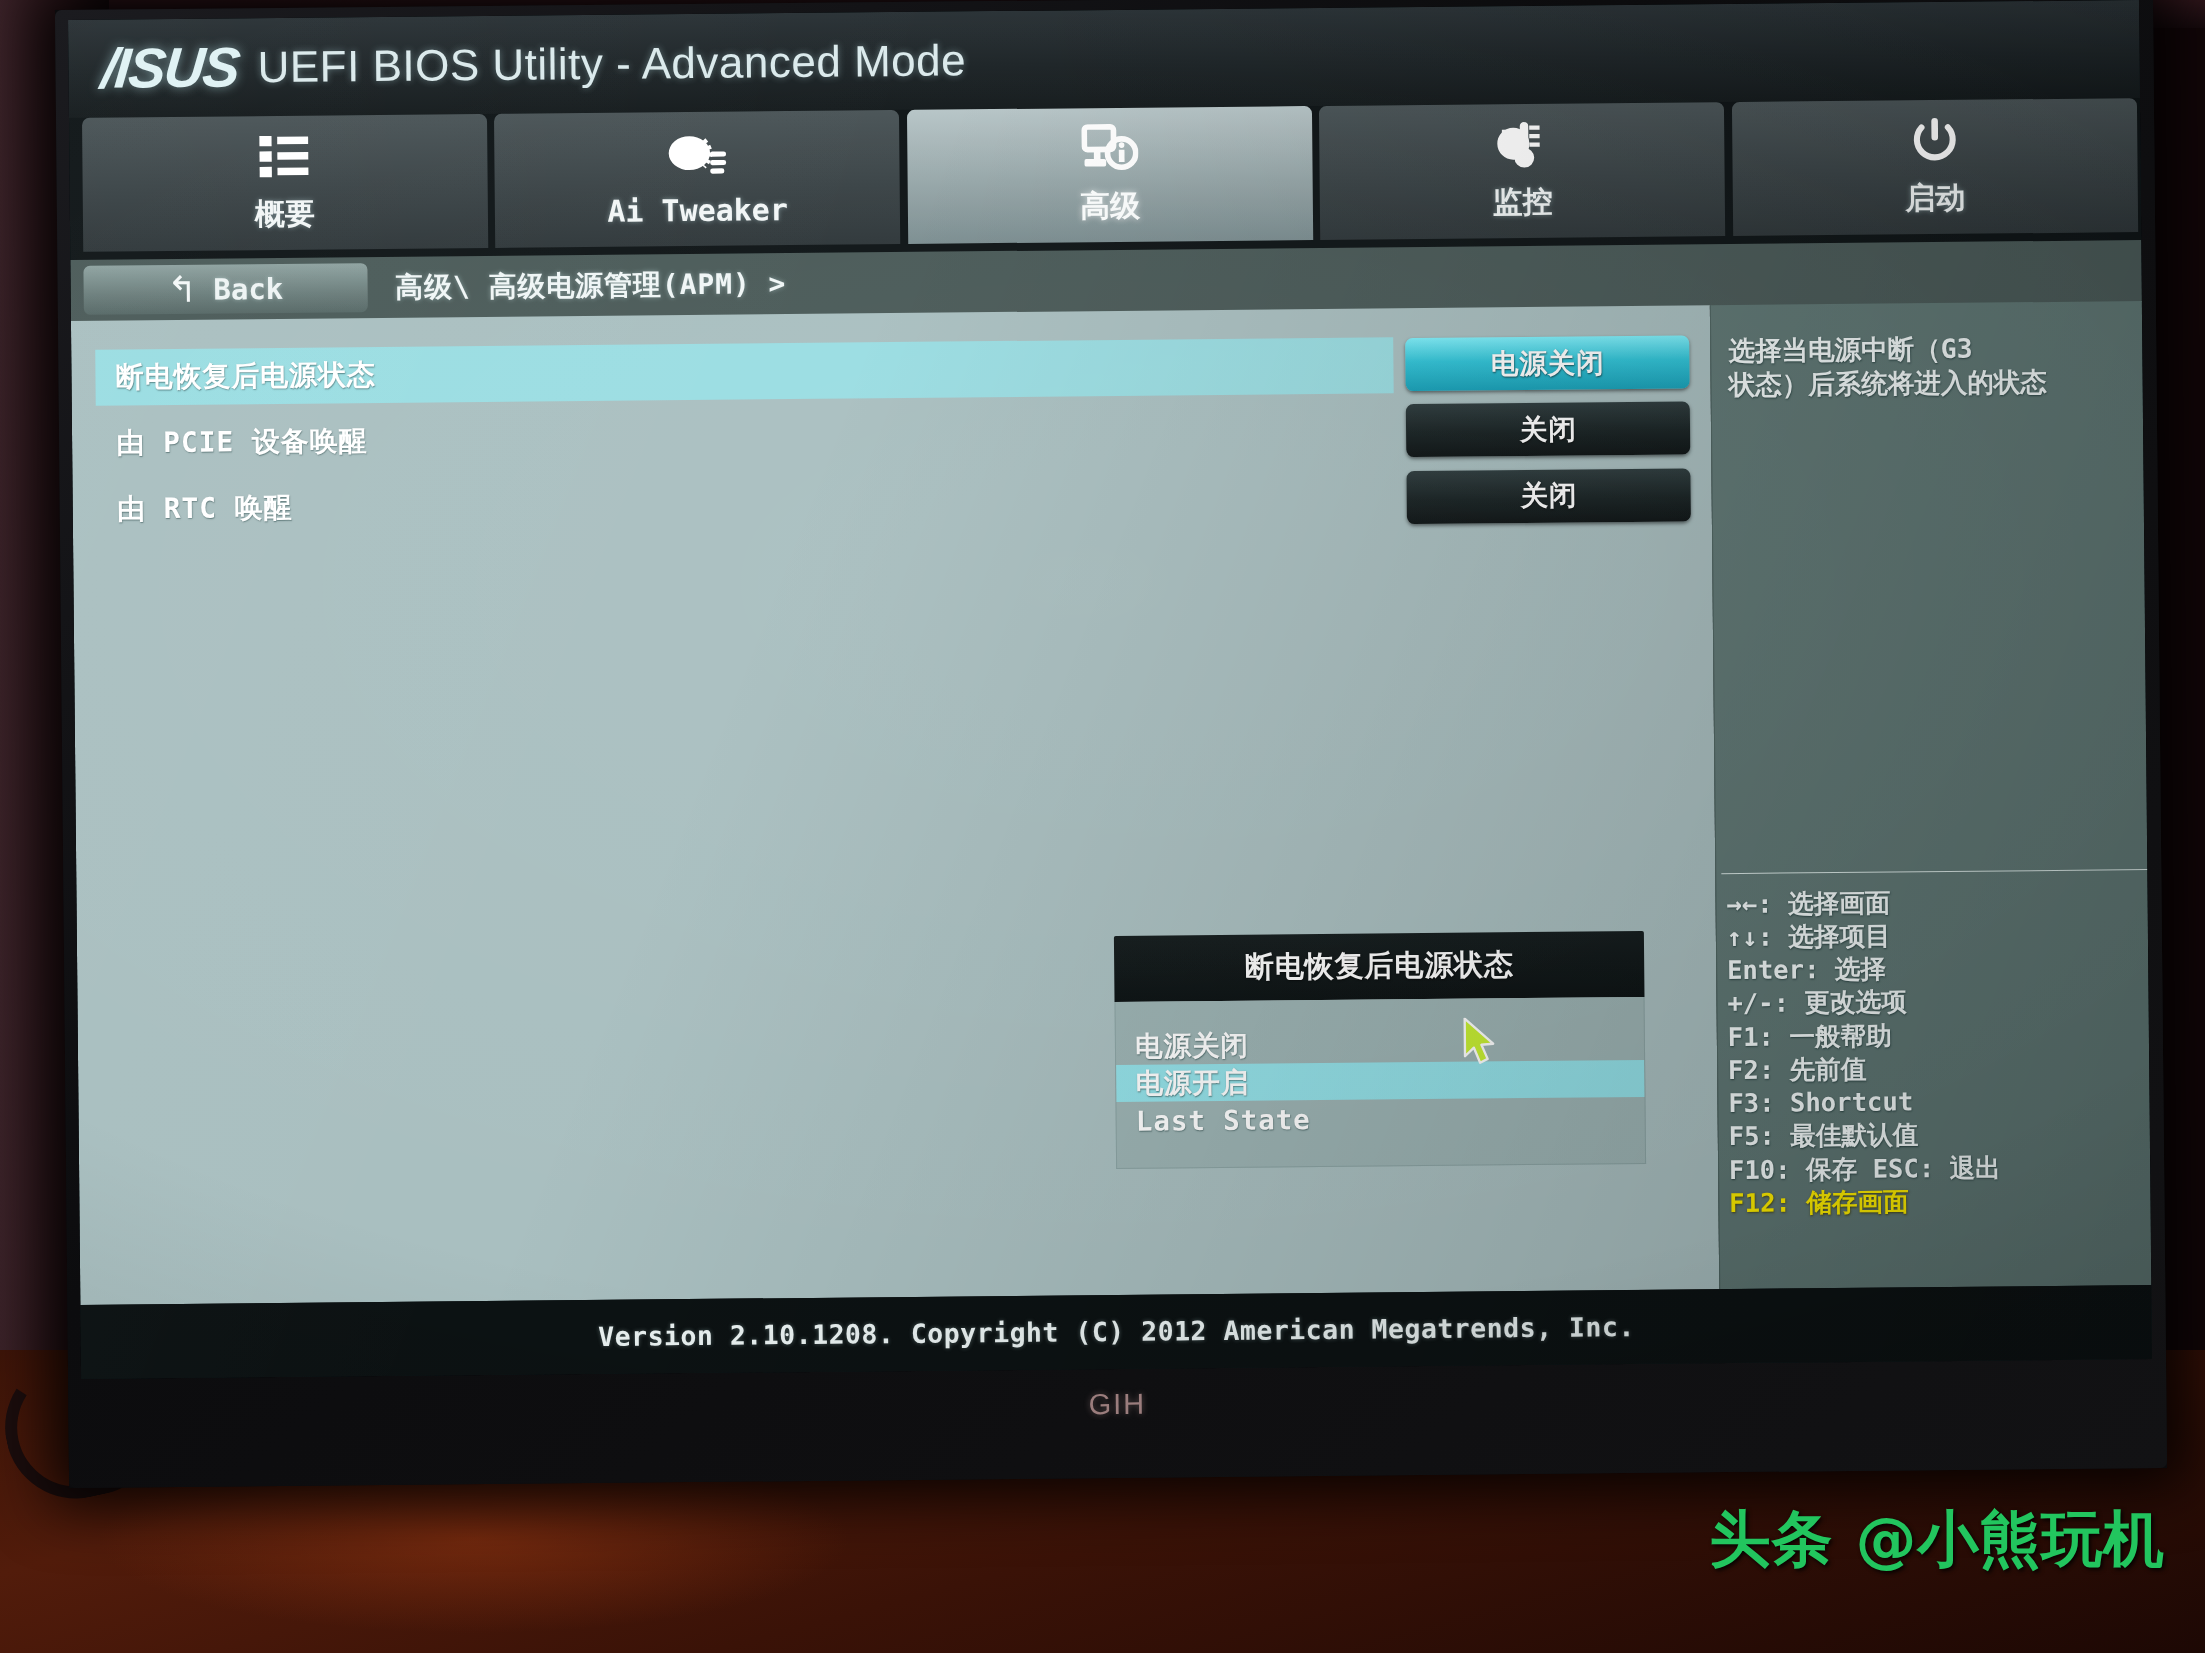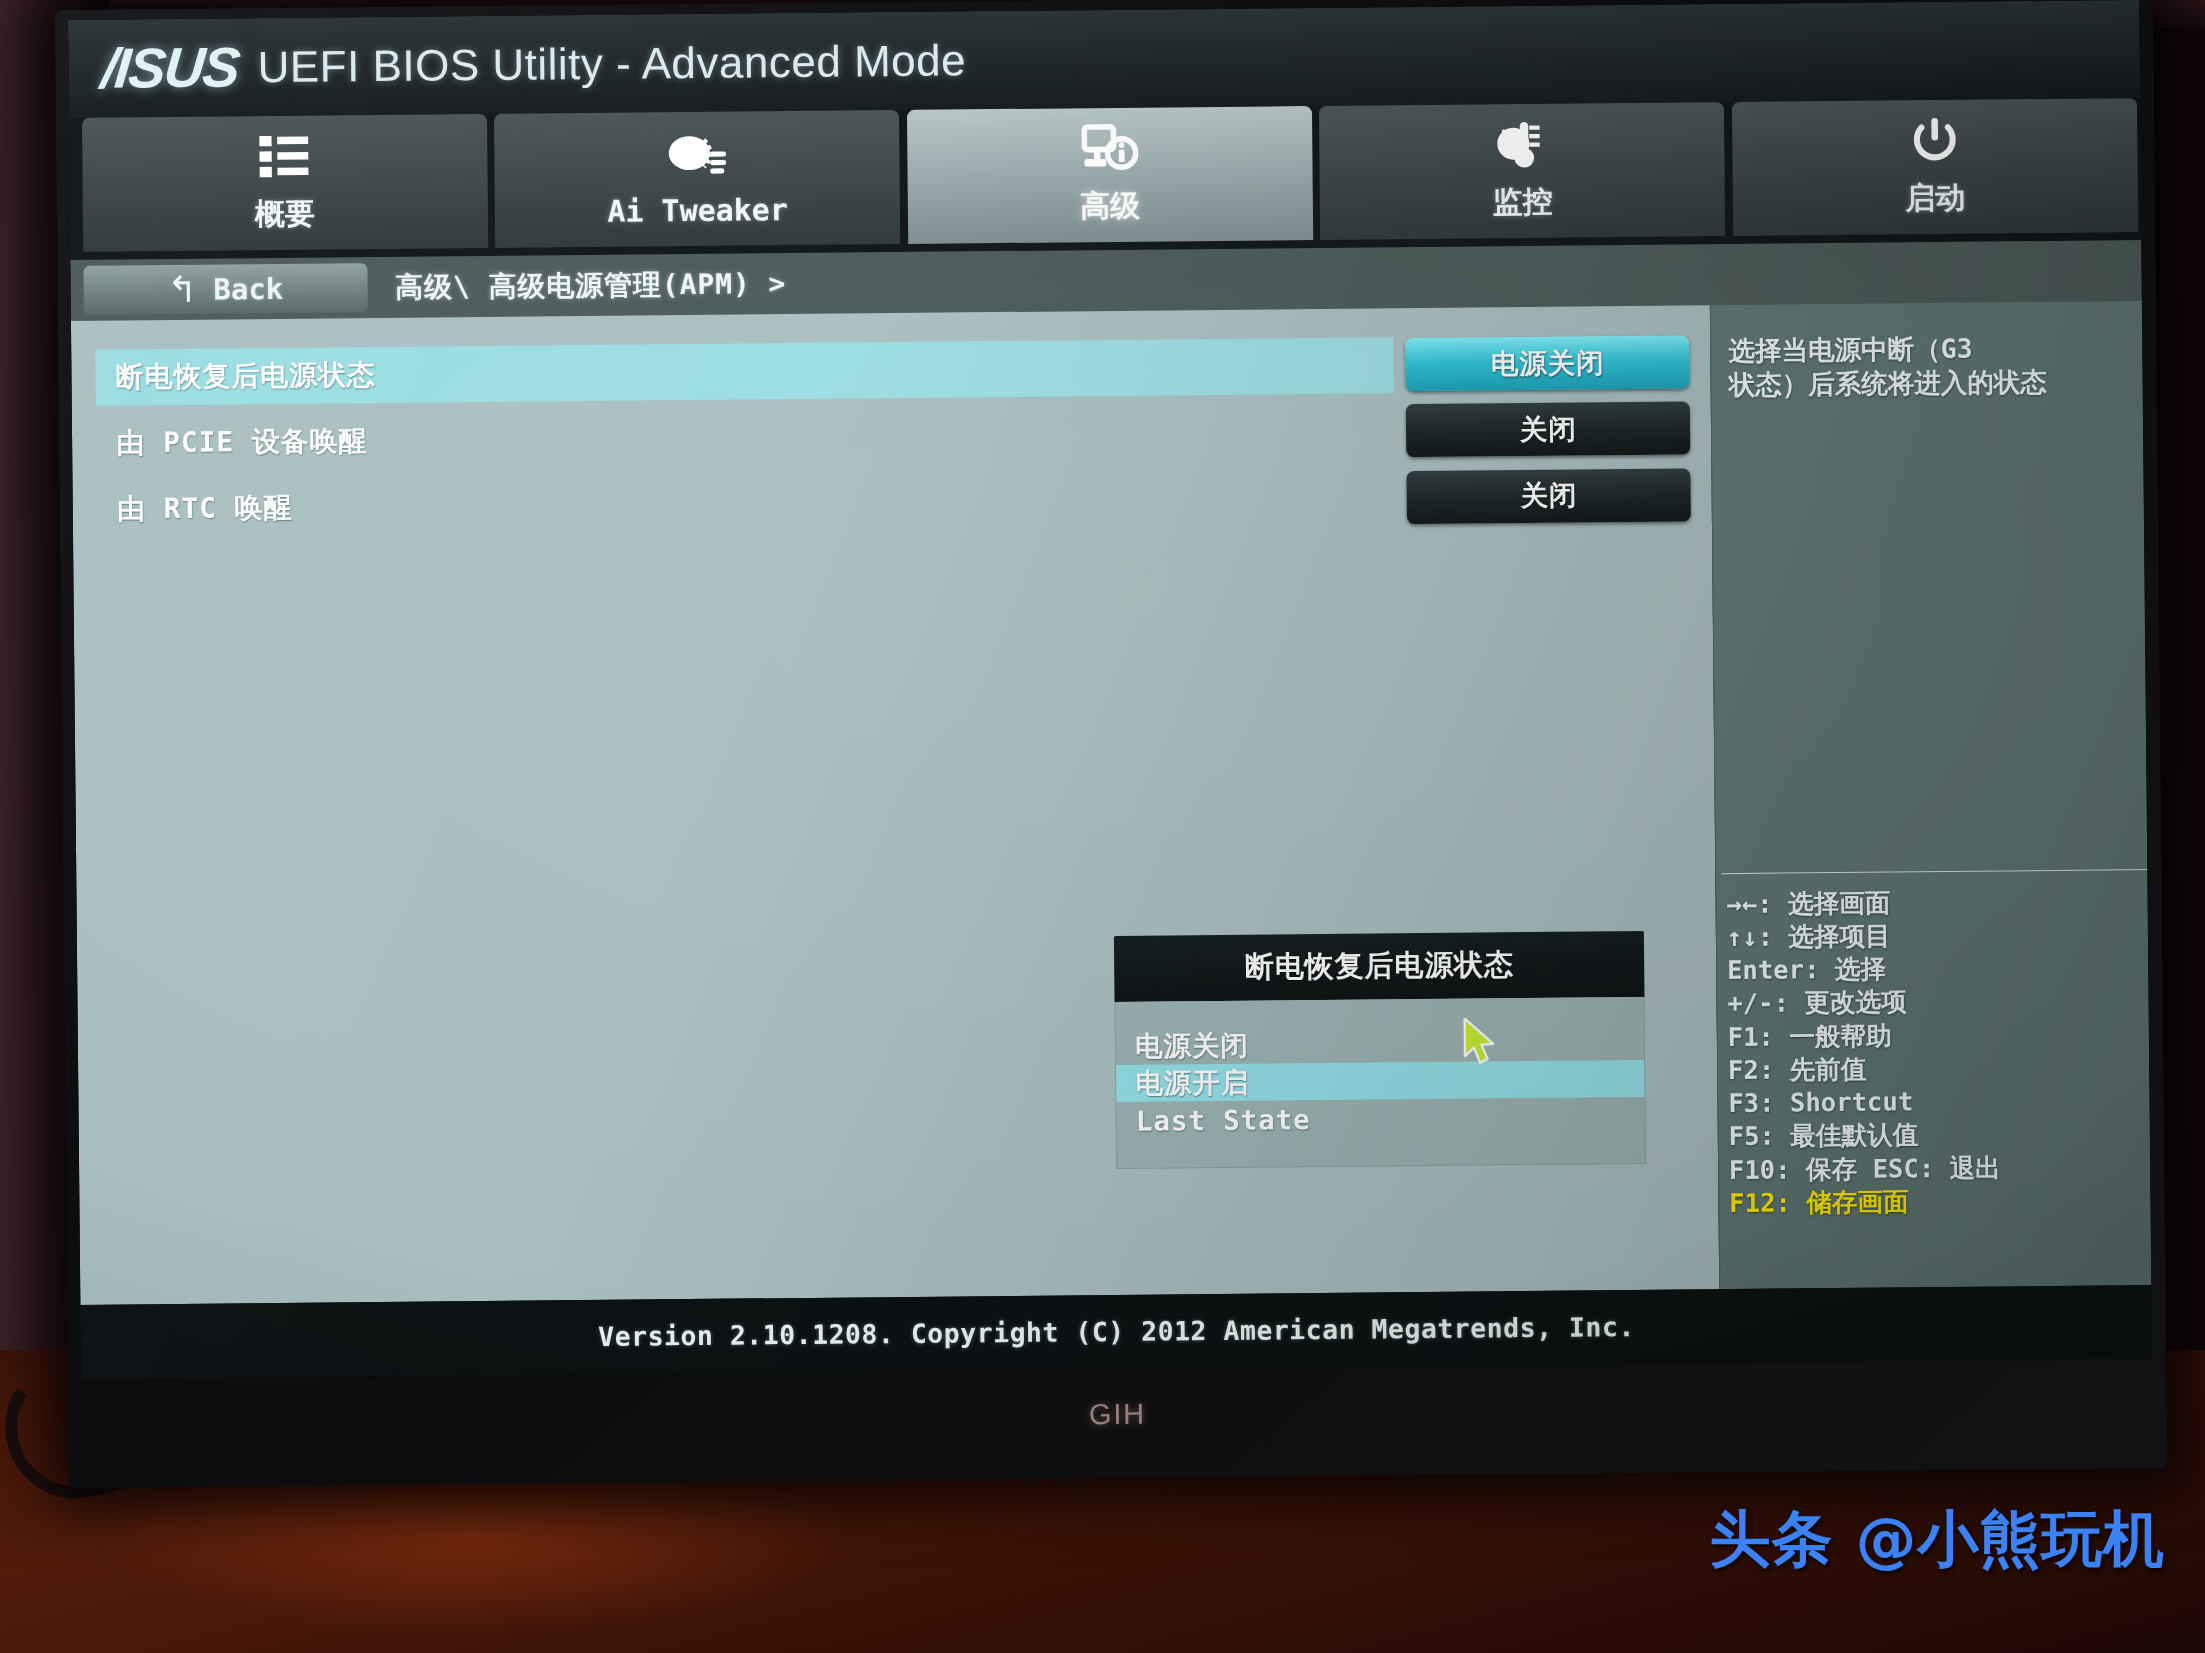--- a/index.html
+++ b/index.html
@@ -58,21 +58,21 @@
     box-shadow: 0 0 57px 19px rgba(0,0,0,.85);
   }
   .bezel {
     position: absolute;
     left: 0; top: 0; width: 100%; height: 100%;
     background: linear-gradient(140deg,#1b1b1f 0%, #0c0c0e 40%, #121214 100%);
     border-radius: 6.6px;
   }
   .bezel-logo {
     position: absolute; left: 50%; transform: translateX(-50%);
-    bottom: 47px;
+    bottom: 57px;
     color: #9b7d7d; font-size: 29px; letter-spacing: 1.9px;
     font-family: "Liberation Sans", sans-serif; font-weight: 500;
     text-shadow: 0 0 6.6px rgba(200,160,160,.4);
   }
 
   
   .screen {
     position: absolute;
     left: 13.3px; top: 9.5px;
     width: 2071px; height: 1359px;
@@ -282,21 +282,21 @@
   .footer span {
     font-size: 26.5px; color: #eef6f6; font-weight: 700;
     font-family: "DejaVu Sans Mono", monospace;
     letter-spacing: 0.5px;
     text-shadow: 0 0 4.7px rgba(200,235,235,.35);
   }
 
   
   .watermark {
     position: absolute; right: 40px; bottom: 72px;
-    font-size: 61px; font-weight: 700; color: #3b82f6;
+    font-size: 61px; font-weight: 700; color: #22c55e;
     font-family: "DejaVu Sans", sans-serif;
     text-shadow: 1.9px 2.4px 4.7px rgba(0,0,0,.9);
     letter-spacing: 0.9px;
     z-index: 200;
   }
 </style>
 </head>
 <body>
 
 <div class="photo">

